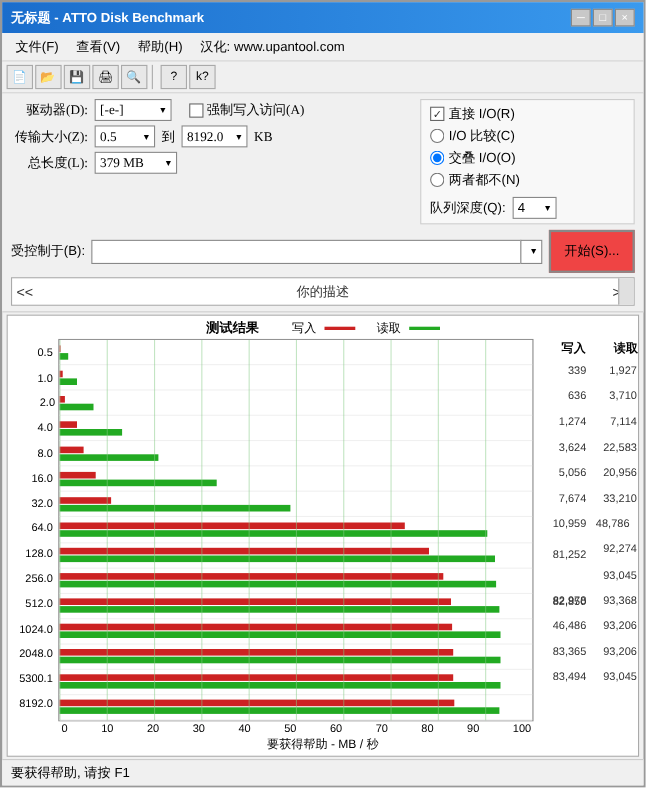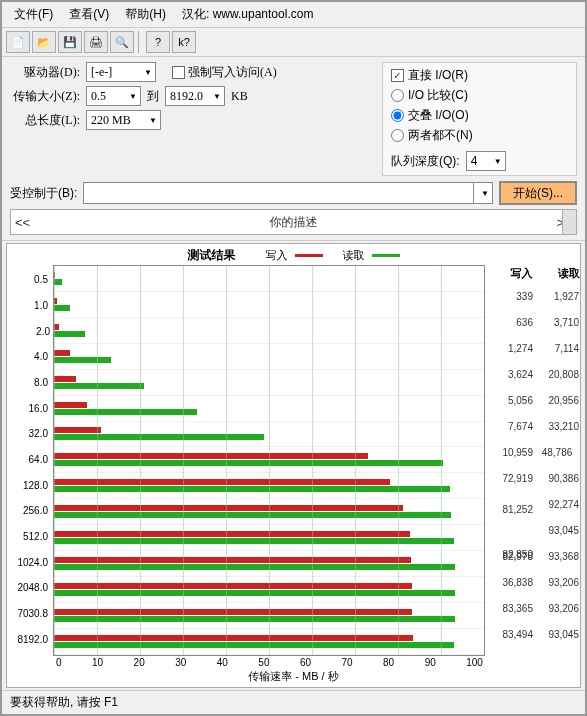--- a/index.html
+++ b/index.html
@@ -102,23 +102,23 @@
       font-size: 12px;
     }
     .queue-row {
       display: flex;
       align-items: center;
       gap: 6px;
       margin-top: 4px;
       font-size: 12px;
     }
     .start-btn {
-      height: 24px;
+      height: 39px;
       padding: 0 12px;
-      background: #fdba74;
+      background: #ef4444;
       border: 2px solid #888;
       font-size: 12px;
       cursor: pointer;
       font-family: "Microsoft YaHei", sans-serif;
     }
     .controlled-input {
       flex: 1;
       height: 22px;
       border: 1px solid #888;
       background: white;
@@ -165,20 +165,28 @@
       font-size: 8px;
       position: absolute;
       right: 3px;
     }
   </style>
 </head>
 <body>
 
 <div class="window">
 
+  <div class="title-bar">
+    <span class="title-bar-text">无标题 - ATTO Disk Benchmark</span>
+    <div class="title-bar-controls">
+      <div class="title-btn">─</div>
+      <div class="title-btn">□</div>
+      <div class="title-btn">×</div>
+    </div>
+  </div>
 
   <div class="menu-bar">
     <span class="menu-item">文件(F)</span>
     <span class="menu-item">查看(V)</span>
     <span class="menu-item">帮助(H)</span>
     <span class="menu-item">汉化: www.upantool.com</span>
   </div>
 
   <div class="toolbar">
     <div class="toolbar-btn">📄</div>
@@ -216,21 +224,21 @@
           <span>到</span>
           <div class="select-box" style="min-width:60px;">
             <span>8192.0</span>
           </div>
           <span>KB</span>
         </div>
 
         <div class="config-row">
           <span class="config-label">总长度(L):</span>
           <div class="select-box" style="min-width:75px;">
-            <span>220 MB</span>
+            <span>379 MB</span>
           </div>
         </div>
       </div>
 
       <div style="width:195px; border:1px solid #ccc; padding:4px 8px; background:#f8f8f8; display:flex; flex-direction:column; gap:3px;">
         <div style="display:flex;align-items:center;gap:4px;">
           <div class="checkbox-custom" style="color:#333;">✓</div>
           <span>直接 I/O(R)</span>
         </div>
         <div class="radio-option">
@@ -298,21 +306,21 @@
           <div style="font-size: 10px; text-align: right; padding-right: 3px; display: flex; align-items: center; justify-content: flex-end;">4.0</div>
           <div style="font-size: 10px; text-align: right; padding-right: 3px; display: flex; align-items: center; justify-content: flex-end;">8.0</div>
           <div style="font-size: 10px; text-align: center; padding-right: 3px; display: flex; align-items: center; justify-content: flex-end; margin-left: 28px;">16.0</div>
           <div style="font-size: 10px; text-align: right; padding-right: 3px; display: flex; align-items: center; justify-content: flex-end;">32.0</div>
           <div style="font-size: 10px; text-align: right; padding-right: 3px; display: flex; align-items: center; justify-content: flex-end;">64.0</div>
           <div style="font-size: 10px; text-align: right; padding-right: 3px; display: flex; align-items: center; justify-content: flex-end;">128.0</div>
           <div style="font-size: 10px; text-align: right; padding-right: 3px; display: flex; align-items: center; justify-content: flex-end;">256.0</div>
           <div style="font-size: 10px; text-align: right; padding-right: 3px; display: flex; align-items: center; justify-content: flex-end;">512.0</div>
           <div style="font-size: 10px; text-align: right; padding-right: 3px; display: flex; align-items: center; justify-content: flex-end;">1024.0</div>
           <div style="font-size: 10px; text-align: right; padding-right: 3px; display: flex; align-items: center; justify-content: flex-end;">2048.0</div>
-          <div style="font-size: 10px; text-align: right; padding-right: 3px; display: flex; align-items: center; justify-content: flex-end;">7030.8</div>
+          <div style="font-size: 10px; text-align: right; padding-right: 3px; display: flex; align-items: center; justify-content: flex-end;">5300.1</div>
           <div style="font-size: 10px; text-align: right; padding-right: 3px; display: flex; align-items: center; justify-content: flex-end;">8192.0</div>
         </div>
 
       <div style="flex:1;position:relative;border:1px solid #888;background:white;overflow:hidden;" id="chart-canvas">
       <div style="position: relative; height: 6.66667%; display: flex; flex-direction: column; justify-content: center; border-bottom: 1px solid rgb(240, 240, 240);">
             <div style="height: 6px; background: rgb(204, 34, 34); width: 0.34%; margin-bottom: 1px;"></div>
             <div style="height: 6px; background: rgb(34, 170, 34); width: 1.93%;"></div>
           </div>
           <div style="position: relative; height: 6.66667%; display: flex; flex-direction: column; justify-content: center; border-bottom: 1px solid rgb(240, 240, 240);">
             <div style="height: 6px; background: rgb(204, 34, 34); width: 0.64%; margin-bottom: 1px;"></div>
@@ -395,52 +403,48 @@
           <div style="display: flex; gap: 2px; font-size: 10px; align-items: center; height: 6.66667%;">
             <span style="width: 44px; text-align: right; color: rgb(51, 51, 51);">636</span>
             <span style="width: 44px; text-align: right; color: rgb(51, 51, 51);">3,710</span>
           </div>
           <div style="display: flex; gap: 2px; font-size: 10px; align-items: center; height: 6.66667%;">
             <span style="width: 44px; text-align: right; color: rgb(51, 51, 51);">1,274</span>
             <span style="width: 44px; text-align: right; color: rgb(51, 51, 51);">7,114</span>
           </div>
           <div style="display: flex; gap: 2px; font-size: 10px; align-items: center; height: 6.66667%;">
             <span style="width: 44px; text-align: right; color: rgb(51, 51, 51);">3,624</span>
-            <span style="width: 44px; text-align: right; color: rgb(51, 51, 51);">20,808</span>
+            <span style="width: 44px; text-align: right; color: rgb(51, 51, 51);">22,583</span>
           </div>
           <div style="display: flex; gap: 2px; font-size: 10px; align-items: center; height: 6.66667%;">
             <span style="width: 44px; text-align: right; color: rgb(51, 51, 51);">5,056</span>
             <span style="width: 44px; text-align: right; color: rgb(51, 51, 51);">20,956</span>
           </div>
           <div style="display: flex; gap: 2px; font-size: 10px; align-items: center; height: 6.66667%;">
             <span style="width: 44px; text-align: right; color: rgb(51, 51, 51);">7,674</span>
             <span style="width: 44px; text-align: right; color: rgb(51, 51, 51);">33,210</span>
           </div>
           <div style="display: flex; gap: 2px; font-size: 10px; align-items: center; height: 6.66667%;">
             <span style="width: 44px; text-align: right; color: rgb(51, 51, 51);">10,959</span>
             <span style="width: 44px; text-align: center; color: rgb(51, 51, 51);">48,786</span>
           </div>
           <div style="display: flex; gap: 2px; font-size: 10px; align-items: center; height: 6.66667%;">
-            <span style="width: 44px; text-align: right; color: rgb(51, 51, 51);">72,919</span>
-            <span style="width: 44px; text-align: right; color: rgb(51, 51, 51);">90,386</span>
-          </div>
-          <div style="display: flex; gap: 2px; font-size: 10px; align-items: center; height: 6.66667%;">
             <span style="width: 44px; text-align: right; color: rgb(51, 51, 51); margin-top: 10px;">81,252</span>
             <span style="width: 44px; text-align: right; color: rgb(51, 51, 51);">92,274</span>
           </div>
           <div style="display: flex; gap: 2px; font-size: 10px; align-items: center; height: 6.66667%;">
             <span style="width: 44px; text-align: right; color: rgb(51, 51, 51); margin-top: 48px;">82,850</span>
             <span style="width: 44px; text-align: right; color: rgb(51, 51, 51);">93,045</span>
           </div>
           <div style="display: flex; gap: 2px; font-size: 10px; align-items: center; height: 6.66667%;">
             <span style="width: 44px; text-align: right; color: rgb(51, 51, 51);">82,978</span>
             <span style="width: 44px; text-align: right; color: rgb(51, 51, 51);">93,368</span>
           </div>
           <div style="display: flex; gap: 2px; font-size: 10px; align-items: center; height: 6.66667%;">
-            <span style="width: 44px; text-align: right; color: rgb(51, 51, 51);">36,838</span>
+            <span style="width: 44px; text-align: right; color: rgb(51, 51, 51);">46,486</span>
             <span style="width: 44px; text-align: right; color: rgb(51, 51, 51);">93,206</span>
           </div>
           <div style="display: flex; gap: 2px; font-size: 10px; align-items: center; height: 6.66667%;">
             <span style="width: 44px; text-align: right; color: rgb(51, 51, 51);">83,365</span>
             <span style="width: 44px; text-align: right; color: rgb(51, 51, 51);">93,206</span>
           </div>
           <div style="display: flex; gap: 2px; font-size: 10px; align-items: center; height: 6.66667%;">
             <span style="width: 44px; text-align: right; color: rgb(51, 51, 51);">83,494</span>
             <span style="width: 44px; text-align: right; color: rgb(51, 51, 51);">93,045</span>
           </div>
@@ -455,19 +459,19 @@
           <span>30</span>
           <span>40</span>
           <span>50</span>
           <span>60</span>
           <span>70</span>
           <span>80</span>
           <span>90</span>
           <span>100</span>
         </div>
     </div>
-    <div style="text-align:center;font-size:11px;padding:1px 0 3px 0;">传输速率 - MB / 秒</div>
+    <div style="text-align:center;font-size:11px;padding:1px 0 3px 0;">要获得帮助 - MB / 秒</div>
   </div>
 
   <div class="status-bar">
     <span>要获得帮助, 请按 F1</span>
   </div>
 </div>
 
 </body></html>

